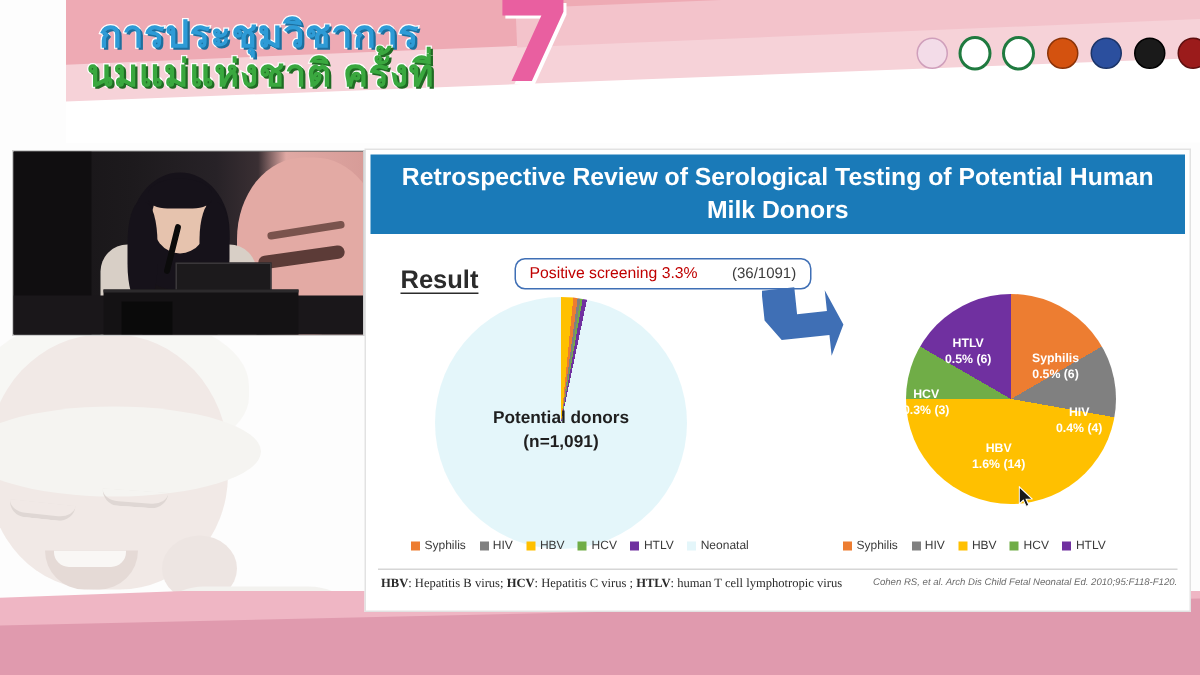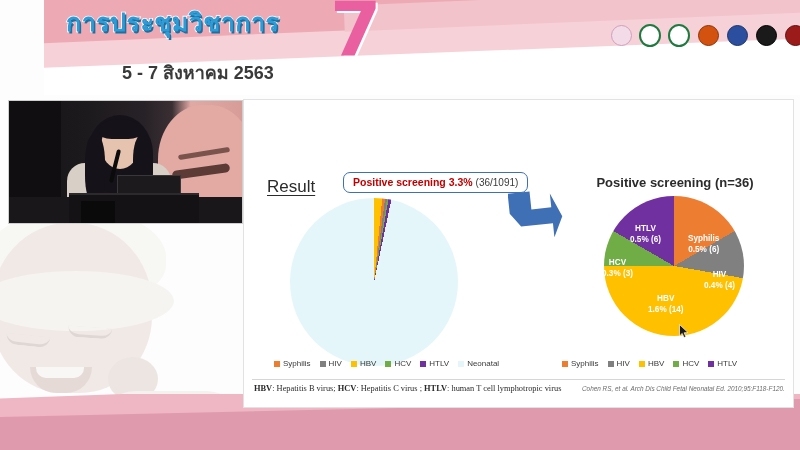--- a/index.html
+++ b/index.html
@@ -84,27 +84,27 @@
   .v-laptop{position:absolute;left:108px;top:74px;width:62px;height:22px;background:#1c1a1c;border:1px solid #3a373a;}
   .v-table{position:absolute;left:0;top:96px;width:233px;height:26px;background:#1a171a;}
 
   
   .slide{position:absolute;left:243px;top:99px;width:549px;height:307px;background:#ffffff;
     border:1px solid #e2e2e2;overflow:hidden;}
   .slide-title{position:absolute;left:3px;top:3px;width:543px;height:53px;background:#1a7ab8;
     color:#ffffff;display:flex;align-items:center;justify-content:center;text-align:center;
     font-size:16.5px;font-weight:bold;line-height:1.28;padding:0 10px;box-sizing:border-box;}
 
-  .result-label{position:absolute;left:23px;top:77px;font-size:17px;font-weight:normal;color:#2b2b2b;
+  .result-label{position:absolute;left:23px;top:77px;font-size:17px;font-weight:bold;color:#2b2b2b;
     text-decoration:underline;text-underline-offset:3px;}
 
   .callout{position:absolute;left:99px;top:72px;padding:3px 9px 4px 9px;background:#ffffff;
     border:1.4px solid #3f6fb5;border-radius:7px;white-space:nowrap;font-size:10.5px;}
-  .callout .strong{color:#c00000;font-weight:bold;font-size:10.5px;}
-  .callout .frac{color:#3b3b3b;font-size:10px;}
+  .callout .strong{color:#c00000;font-weight:normal;font-size:10.5px;}
+  .callout .frac{color:#3b3b3b;font-size:10px;margin-left:20px;}
 
   
   .arrow{position:absolute;left:264px;top:89px;width:56px;height:52px;}
 
   
   .pieL-wrap{position:absolute;left:46px;top:98px;width:168px;height:168px;}
   .pieL{position:absolute;inset:0;border-radius:50%;
         background:conic-gradient(from 0deg,
           #ffc000 0deg 5.6deg,
           #ed7d31 5.6deg 7.6deg,
@@ -155,21 +155,21 @@
 
 <div id="stage">
 
   <div class="header">
     <div class="hdr-stripe-a"></div>
     <div class="hdr-stripe-b"></div>
     <div class="hdr-stripe-c"></div>
     <div class="hdr-stripe-d"></div>
 
     <div class="thai-1">การประชุมวิชาการ</div>
-    <div class="thai-date">5 - 7 สิงหาคม 2563</div>
+    <div class="thai-2">นมแม่แห่งชาติ ครั้งที่</div>
     <div class="big-seven">7</div>
 
 
     <div class="logos">
       <div class="logo">
           <span class="disc" style="background:#f3dce8;border:1px solid #cf9fbb"></span>
         </div>
       <div class="logo">
           <span class="disc" style="background:#ffffff;border:2px solid #1f7a3f"></span>
         </div>
@@ -228,37 +228,41 @@
     <div class="v-hairR"></div>
     <div class="v-mic"></div>
     <div class="v-table"></div>
     <div class="v-laptop"></div>
     <div class="v-podium"></div>
     <div class="v-podium-panel"></div>
   </div>
 
   <div class="slide">
 
+    <div class="slide-title">Retrospective Review of Serological Testing of Potential Human Milk Donors</div>
 
     <div class="result-label">Result</div>
 
     <div class="callout">
       <span class="strong">Positive screening 3.3%</span>
       <span class="frac">(36/1091)</span>
     </div>
 
     <svg class="arrow" viewBox="0 0 56 52">
       <path d="M2 2 L24 2 L24 20 L44 20 L44 6 L54 30 L44 50 L44 36 L12 36 L2 22 Z" transform="rotate(-6 28 26)" fill="#3f6fb5"></path>
     </svg>
 
     <div class="pieL-wrap">
       <div class="pieL"></div>
-    </div>
-
-    <div class="pieR-title">Positive screening (n=36)</div>
+      <div class="pieL-label">
+        <div>Potential donors</div>
+        <div>(n=1,091)</div>
+      </div>
+    </div>
+
     <div class="pieR-wrap">
       <div class="pieR"></div>
 
       <div class="sl sl-syph">
         <div>Syphilis</div>
         <div>0.5% (6)</div>
       </div>
       <div class="sl sl-hiv">
         <div>HIV</div>
         <div>0.4% (4)</div>

